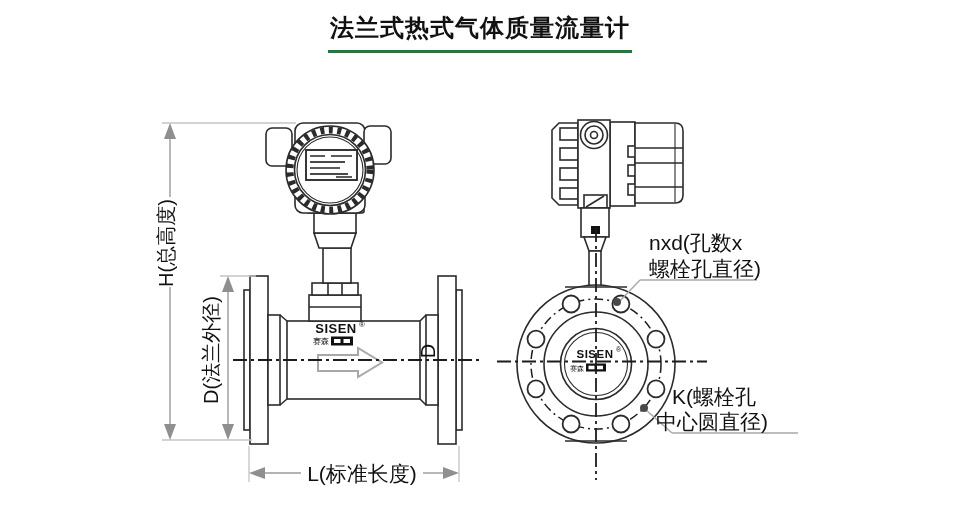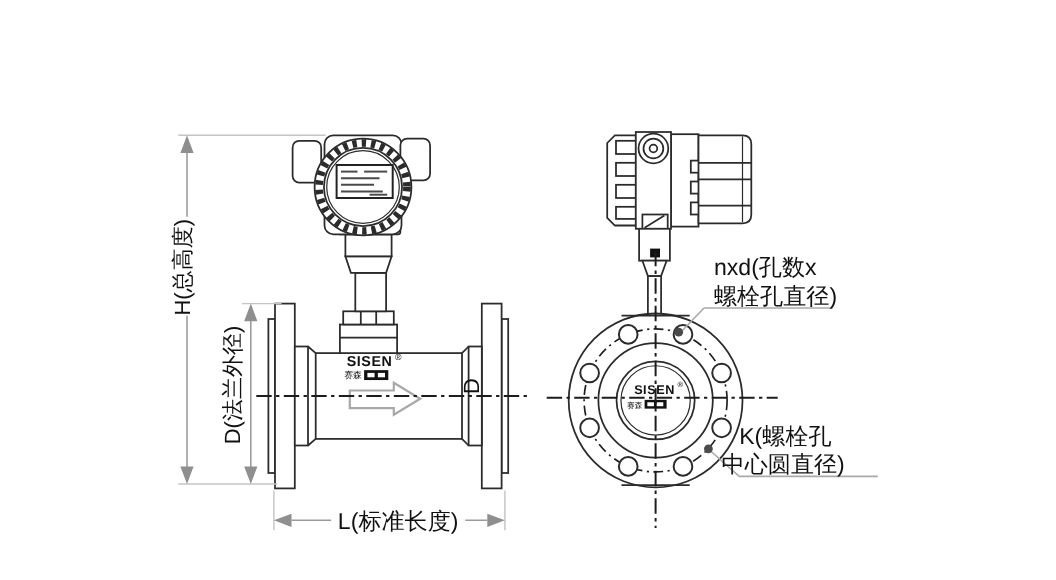--- a/index.html
+++ b/index.html
@@ -24,20 +24,23 @@
   .dot{fill:#4a4a4a;stroke:none;}
   .dimtxt{font-size:20px;fill:#111;}
   .lbl{font-size:21px;fill:#111;}
   .brand{font-weight:bold;fill:#111;letter-spacing:.5px;}
 </style>
 </head>
 <body>
 
 <div class="canvas">
 
+  <div class="title-wrap">
+    <span class="title">法兰式热式气体质量流量计</span>
+  </div>
 
   <svg width="960" height="527" viewBox="0 0 960 527">
 
     <g>
 
       <g>
         <rect class="lnw" x="244" y="290" width="6" height="140"></rect>
         <rect class="lnw" x="456" y="290" width="6" height="140"></rect>
         <rect class="lnw" x="250" y="276" width="18" height="168"></rect>
         <rect class="lnw" x="438" y="276" width="18" height="168"></rect>

